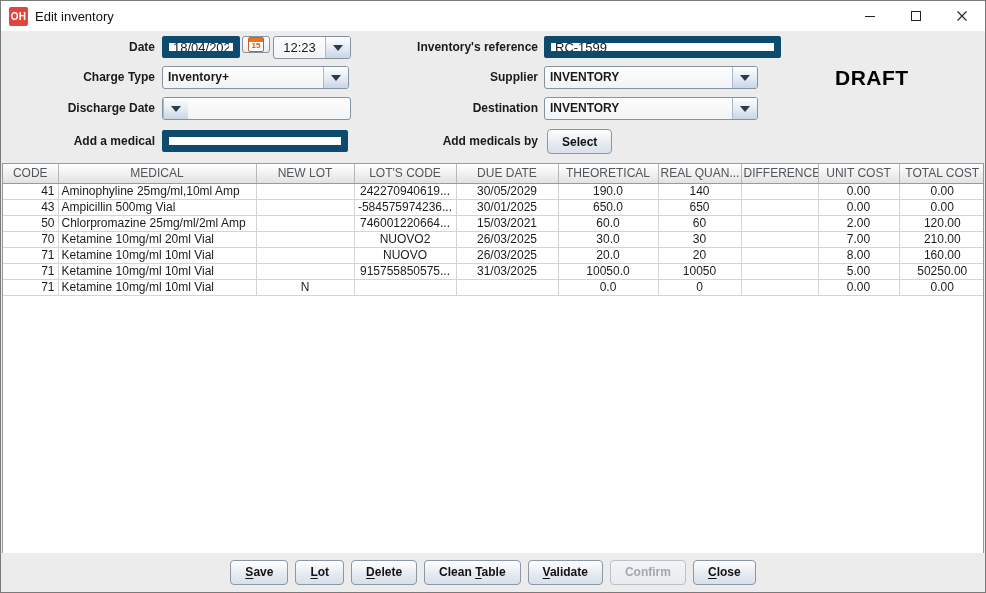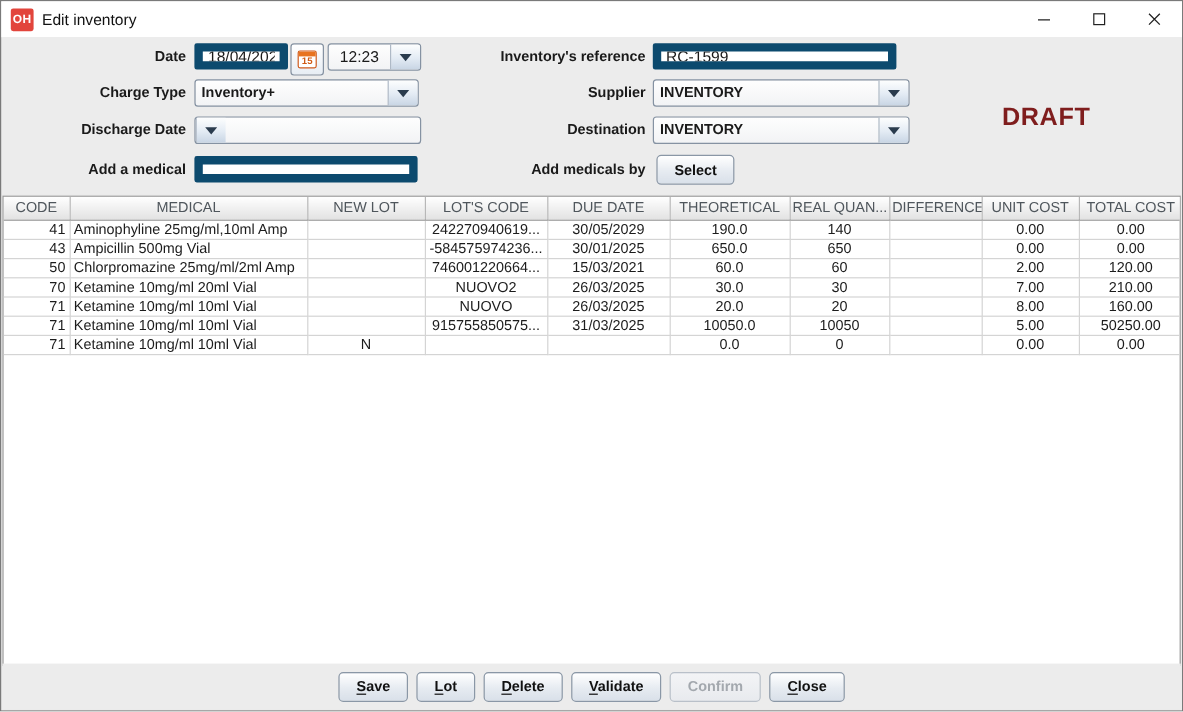--- a/index.html
+++ b/index.html
@@ -39,27 +39,27 @@
     line-height:21px; padding:0 5px; white-space:nowrap; overflow:hidden;
   }
   .combo-text.regular { font-weight:normal; font-size:13px; }
   .combo-arrow {
     width:25px; border-left:1px solid #aeb9c6;
     background:linear-gradient(#fdfefe 0%, #e3ebf4 55%, #c8d5e4 100%);
     display:flex; align-items:center; justify-content:center; cursor:pointer;
   }
   .tri { width:0; height:0; border-left:5px solid transparent; border-right:5px solid transparent; border-top:6px solid #2a3b4d; }
   .icon-btn {
-    position:absolute; height:27px; border:1px solid #8592a2; border-radius:3px;
+    position:absolute; height:17px; border:1px solid #8592a2; border-radius:3px;
     background:linear-gradient(#ffffff,#e7edf4); display:flex; align-items:center; justify-content:center; cursor:pointer;
   }
   .cal { position:relative; width:16px; height:15px; border:1px solid #cf5b1e; border-radius:2px; background:#fff; }
   .cal-top { position:absolute; top:0; left:0; right:0; height:4px; background:#e8731f; }
   .cal-day { position:absolute; bottom:0; left:0; right:0; text-align:center; font-size:8px; font-weight:bold; color:#d05b16; line-height:10px; }
-  .draft { position:absolute; left:833px; top:35px; font-size:21px; font-weight:bold; color:#7f1d1d; letter-spacing:0.5px;margin-top:20px; }
+  .draft { position:absolute; left:833px; top:35px; font-size:21px; font-weight:bold; color:#000000; letter-spacing:0.5px; }
   
   .jbtn {
     height:25px; padding:0 14px; font-family:"Liberation Sans",sans-serif;
     font-size:12px; font-weight:bold; color:#111;
     border:1px solid #8a97a6; border-radius:4px;
     background:linear-gradient(#ffffff, #e6ebf1 55%, #d9e0e9 100%);
     cursor:pointer; white-space:nowrap;
   }
   .jbtn u { text-underline-offset:2px; }
   .jbtn:disabled { color:#a3a8ae; border-color:#b9c0c9; background:linear-gradient(#f3f4f6,#e8eaee); cursor:default; }
@@ -126,21 +126,21 @@
         <div class="cal-day">15</div>
       </div>
     </div>
     <div class="combo" style="left:271px; top:5px; width:78px;">
       <div class="combo-text regular al-c">12:23</div>
       <div class="combo-arrow">
           <div class="tri"></div>
         </div>
     </div>
     <div class="lbl" style="right:446px; top:5px;">Inventory's reference</div>
-    <input class="tfield" style="left: 542px; top: 5px; width: 203px;" value="RC-1599">
+    <input class="tfield" style="left: 542px; top: 5px; width: 237px;" value="RC-1599">
 
     <div class="lbl" style="right:829px; top:35px;">Charge Type</div>
     <div class="combo" style="left:160px; top:35px; width:187px;">
       <div class="combo-text">Inventory+</div>
       <div class="combo-arrow">
           <div class="tri"></div>
         </div>
     </div>
     <div class="lbl" style="right:446px; top:35px;">Supplier</div>
     <div class="combo" style="left:542px; top:35px; width:214px;">
@@ -285,18 +285,19 @@
             <td class="al-c">0.00</td>
           </tr>
         </tbody>
     </table>
   </div>
 
   <div class="footer">
       <button class="jbtn"><u>S</u>ave</button>
       <button class="jbtn"><u>L</u>ot</button>
       <button class="jbtn"><u>D</u>elete</button>
+      <button class="jbtn">Clean <u>T</u>able</button>
       <button class="jbtn"><u>V</u>alidate</button>
       <button class="jbtn" disabled="">Confirm</button>
       <button class="jbtn"><u>C</u>lose</button>
     </div>
 
 </div>
 
 </body></html>

